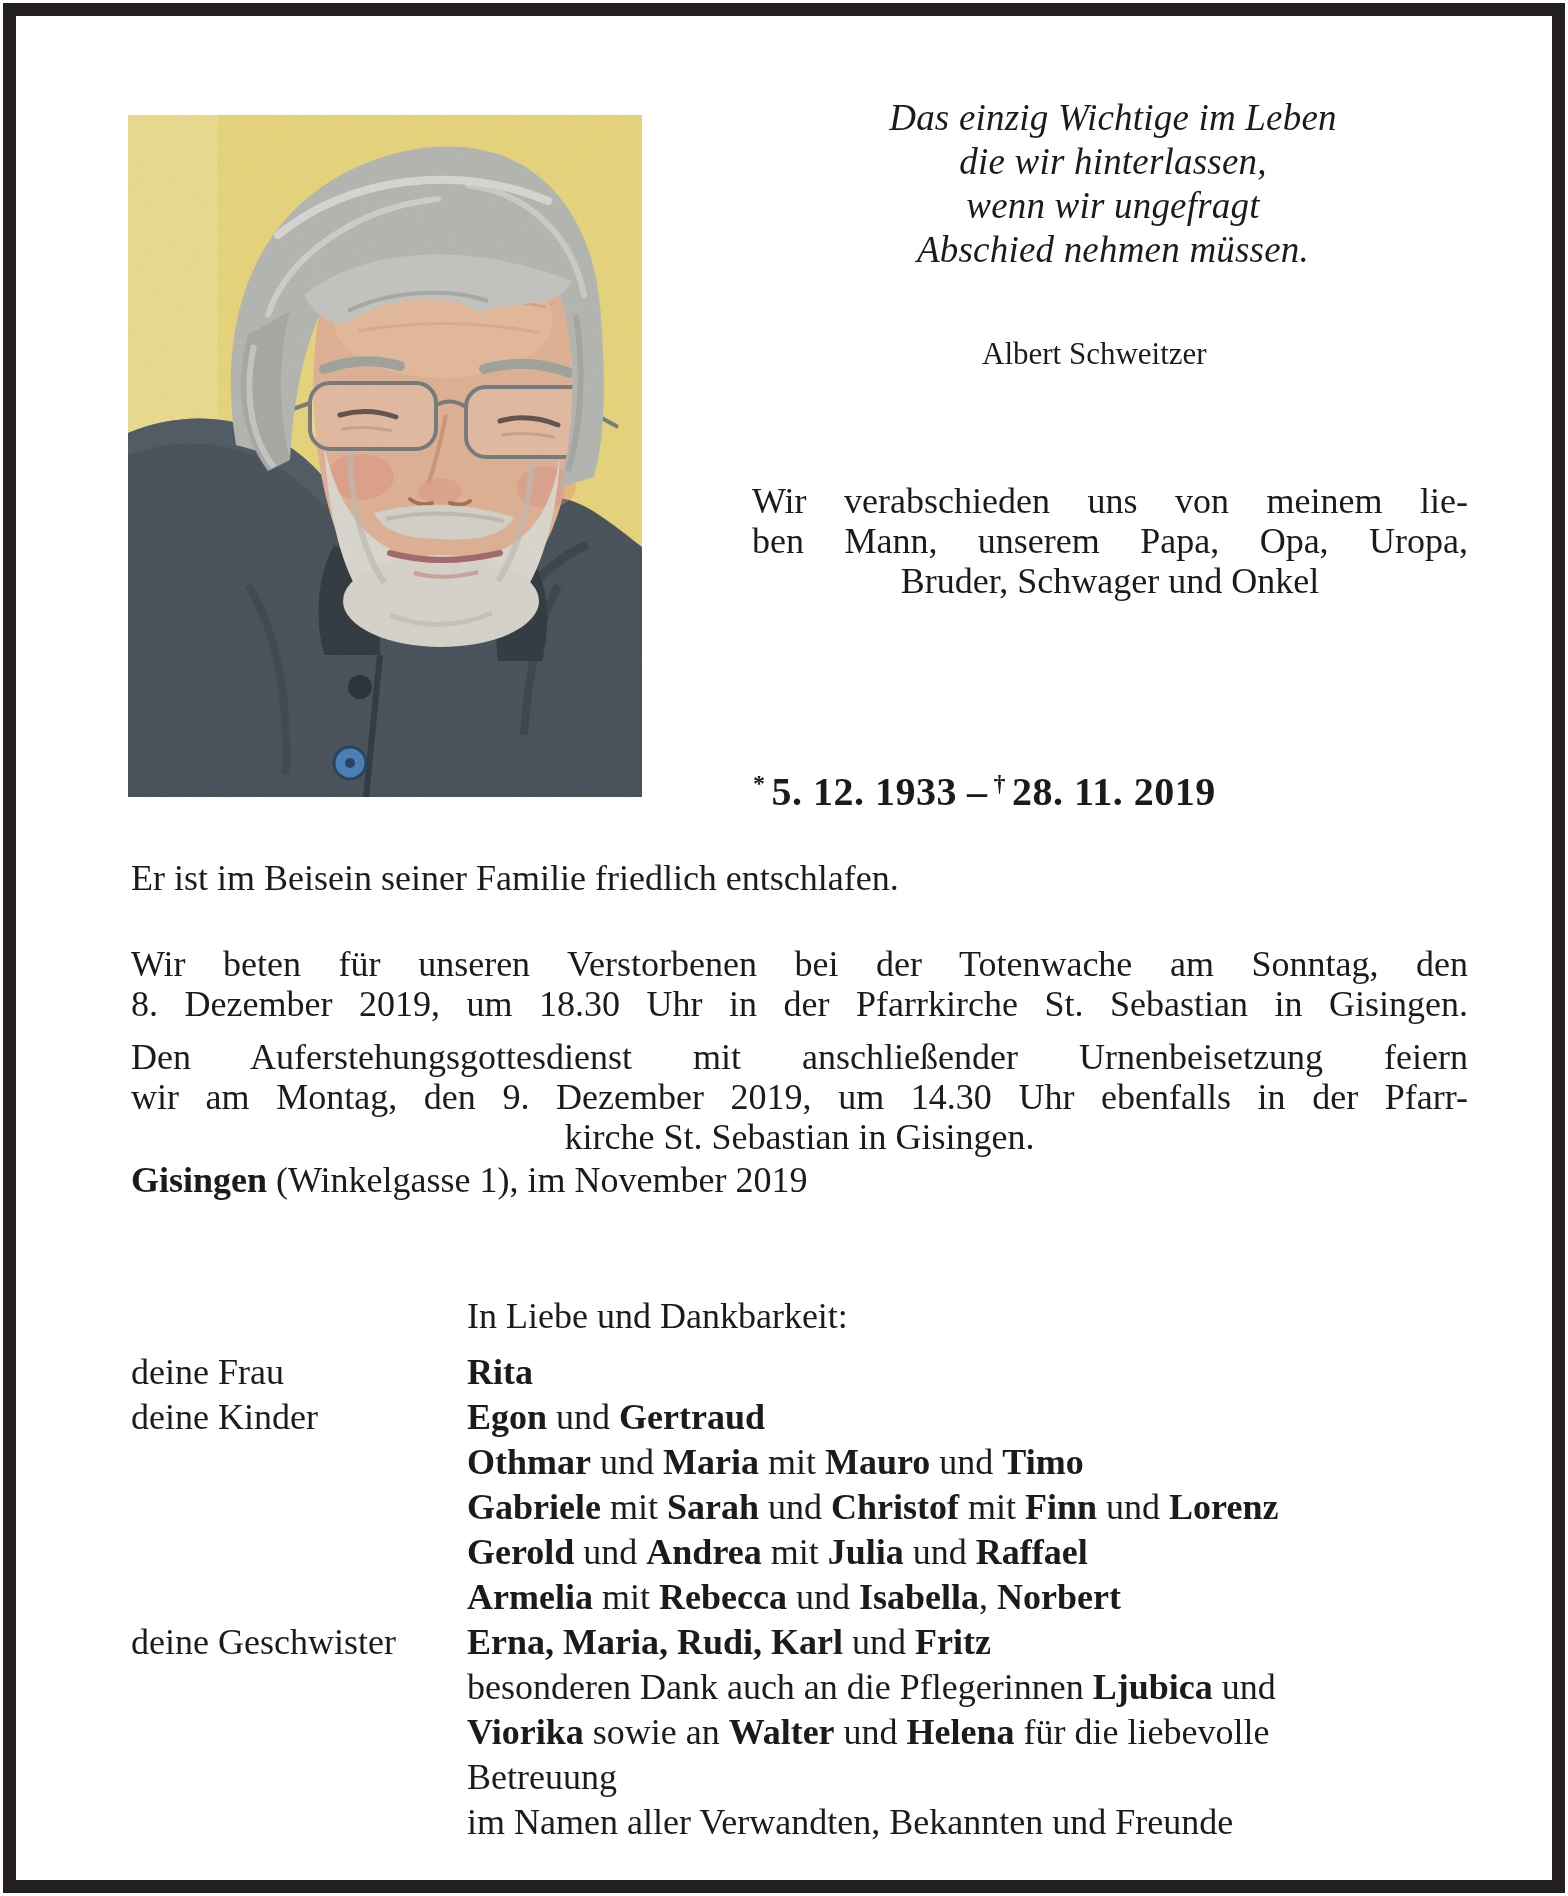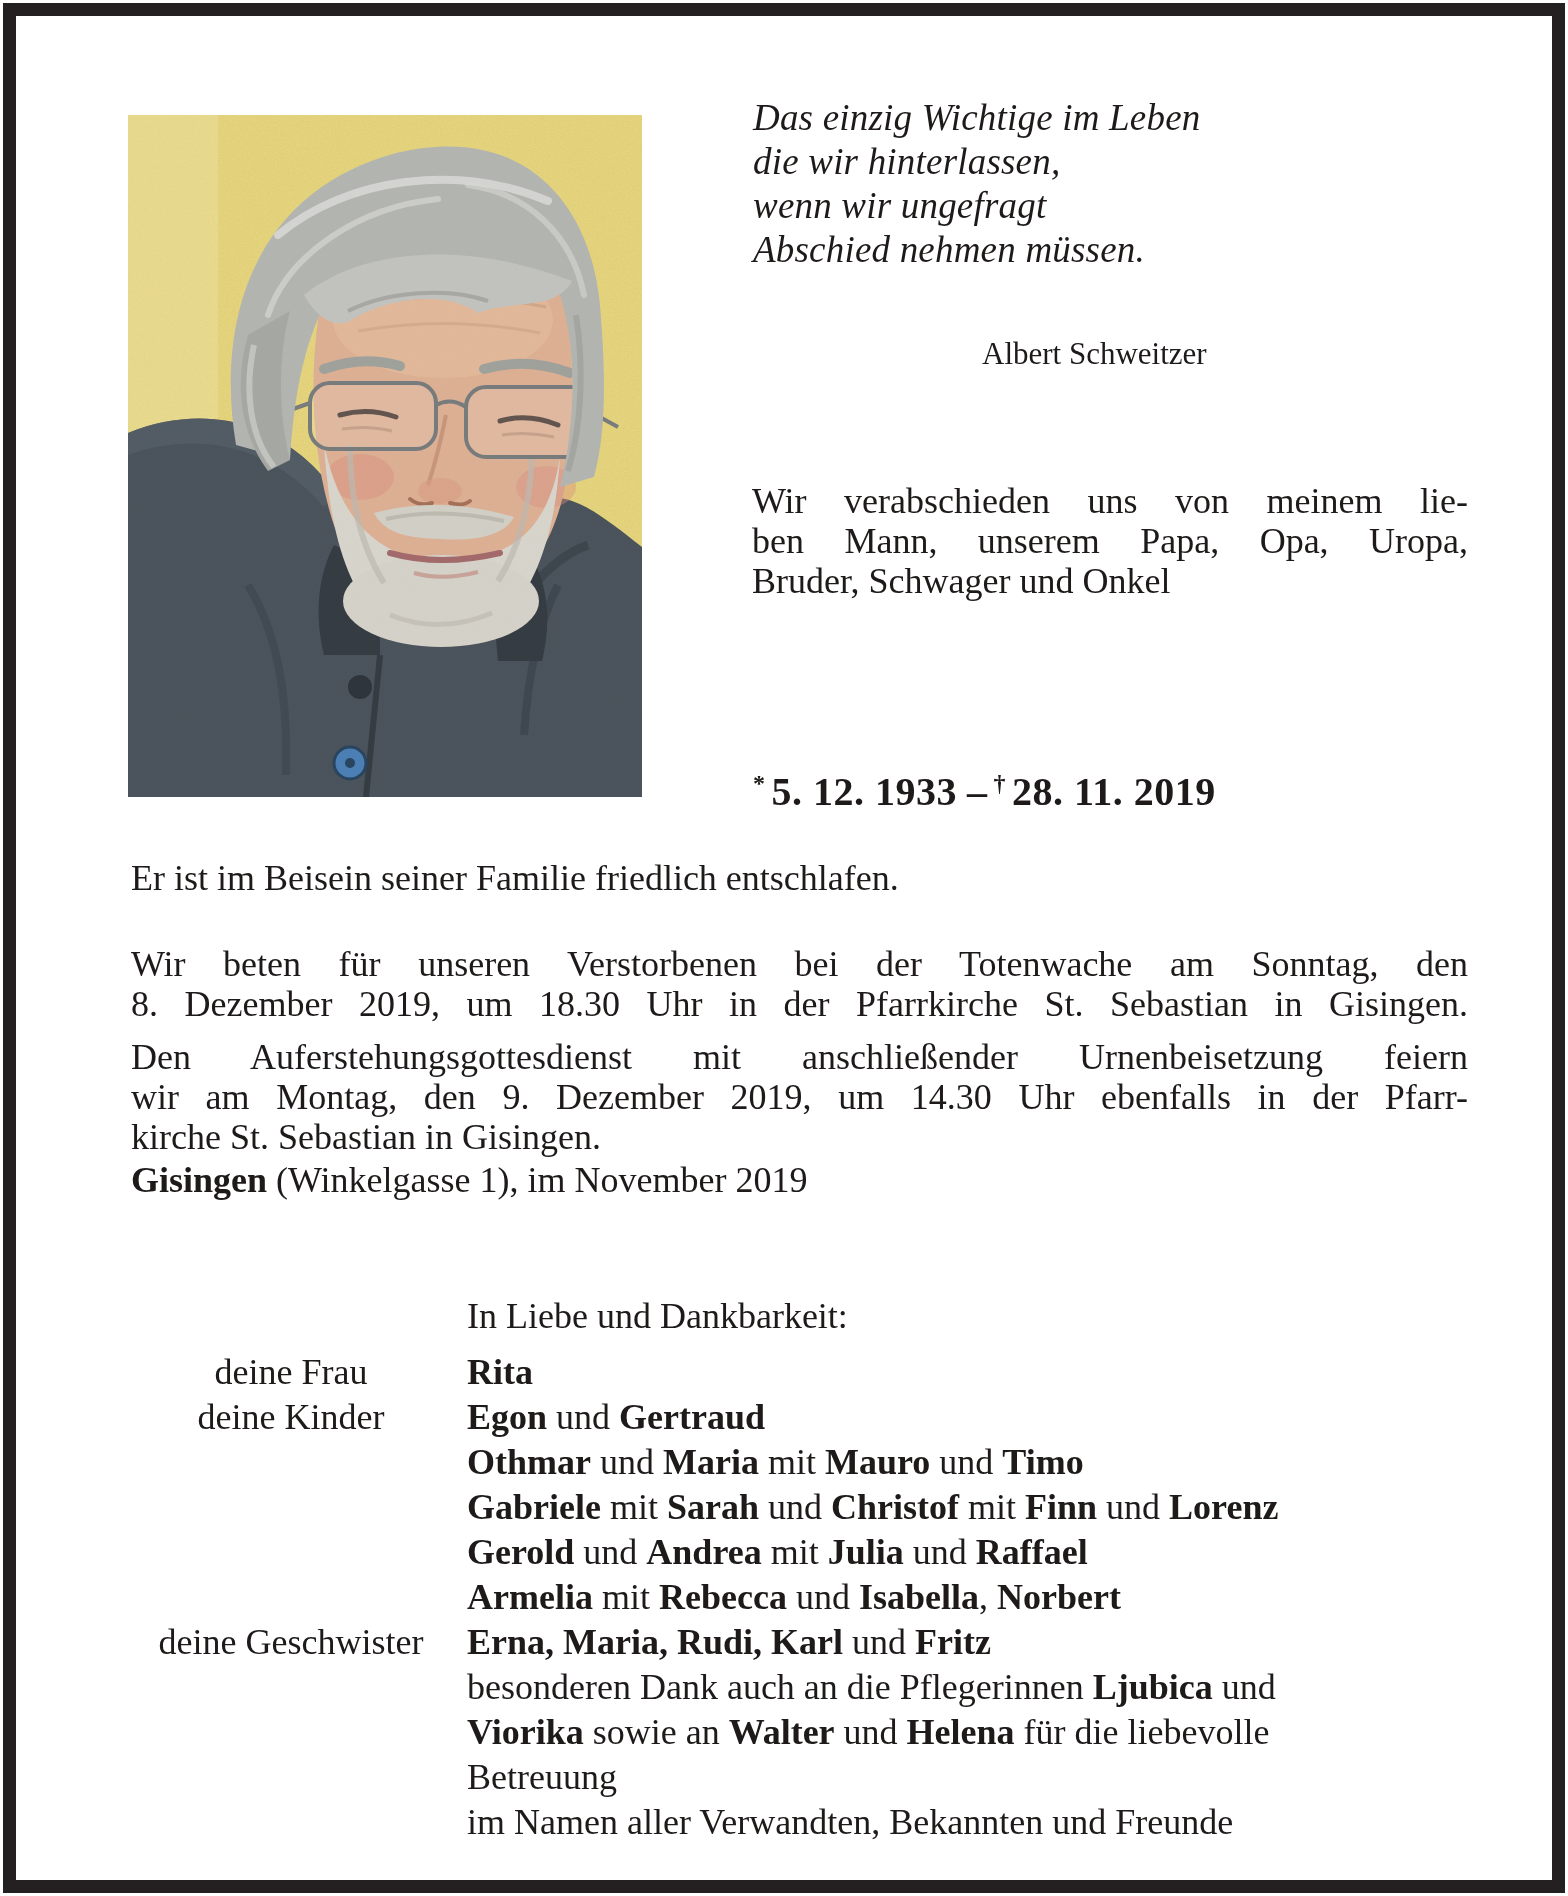--- a/index.html
+++ b/index.html
@@ -46,23 +46,23 @@
   .dates sup{font-size:24px;vertical-align:14px;padding-right:6px;}
   .dates .sep{padding:0 6px 0 10px;}
   .para{position:absolute;left:131px;width:1337px;font-size:36px;line-height:40px;}
   .p1{top:858px;}
   .p2{top:944px;}
   .p3{top:1037px;}
   .place{position:absolute;left:131px;top:1160px;font-size:36px;line-height:40px;}
   .closing-heading{position:absolute;left:467px;top:1296px;font-size:36px;line-height:40px;}
   .fam{position:absolute;left:131px;top:1350px;width:1337px;font-size:36px;}
   .fam-row{display:flex;line-height:45px;}
-  .fam-label{width:336px;padding-right:16px;box-sizing:border-box;text-align:center;flex:none;}
+  .fam-label{width:336px;padding-right:16px;box-sizing:border-box;text-align:left;flex:none;}
   .fam-value{flex:1;}
-  .tline{text-align:left;}
+  .tline{text-align:center;}
   .jl{text-align:justify;text-align-last:justify;}
   .b{font-weight:bold;}
 </style>
 </head>
 <body>
 
 <div id="canvas">
 
   <svg class="photo" viewBox="0 0 514 682" xmlns="http://www.w3.org/2000/svg" role="img">
     <defs>

